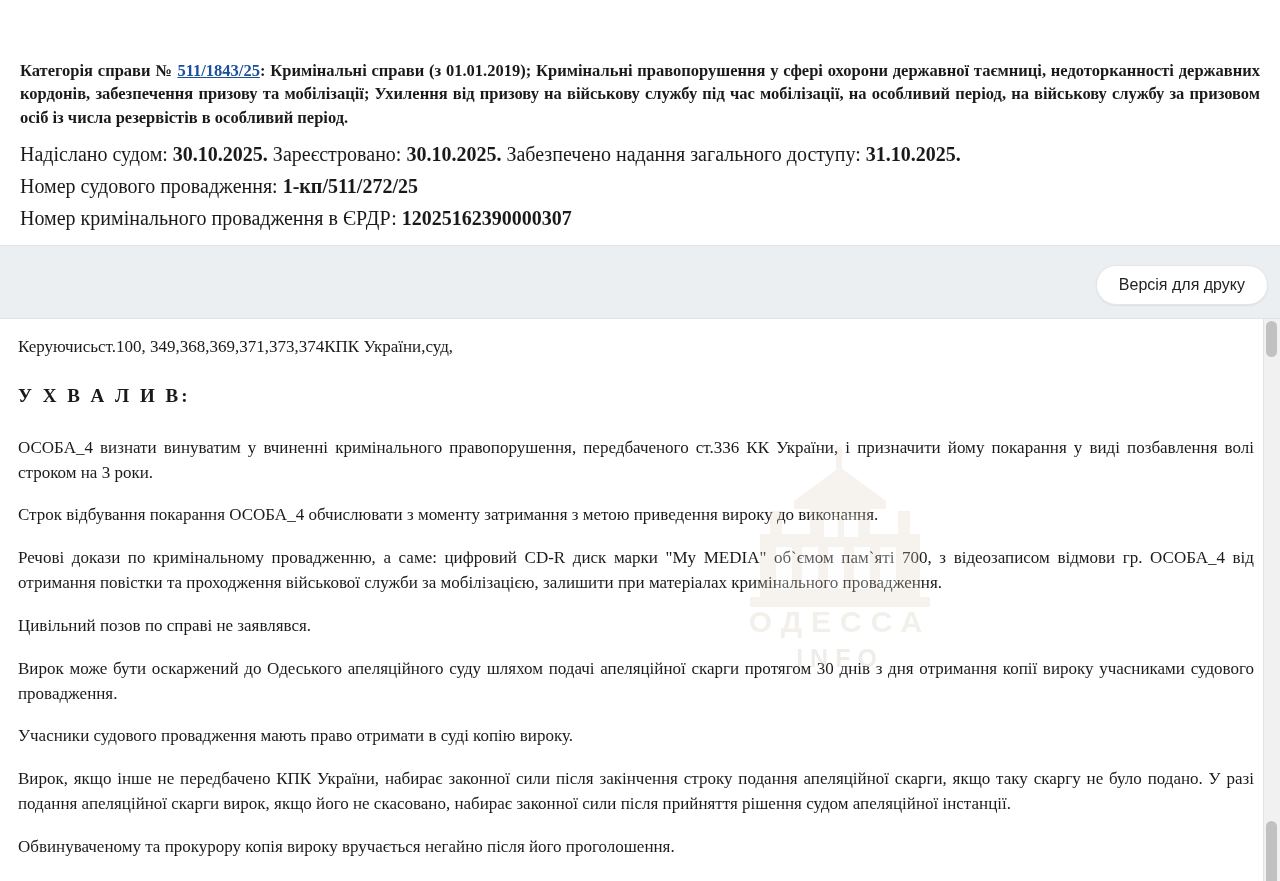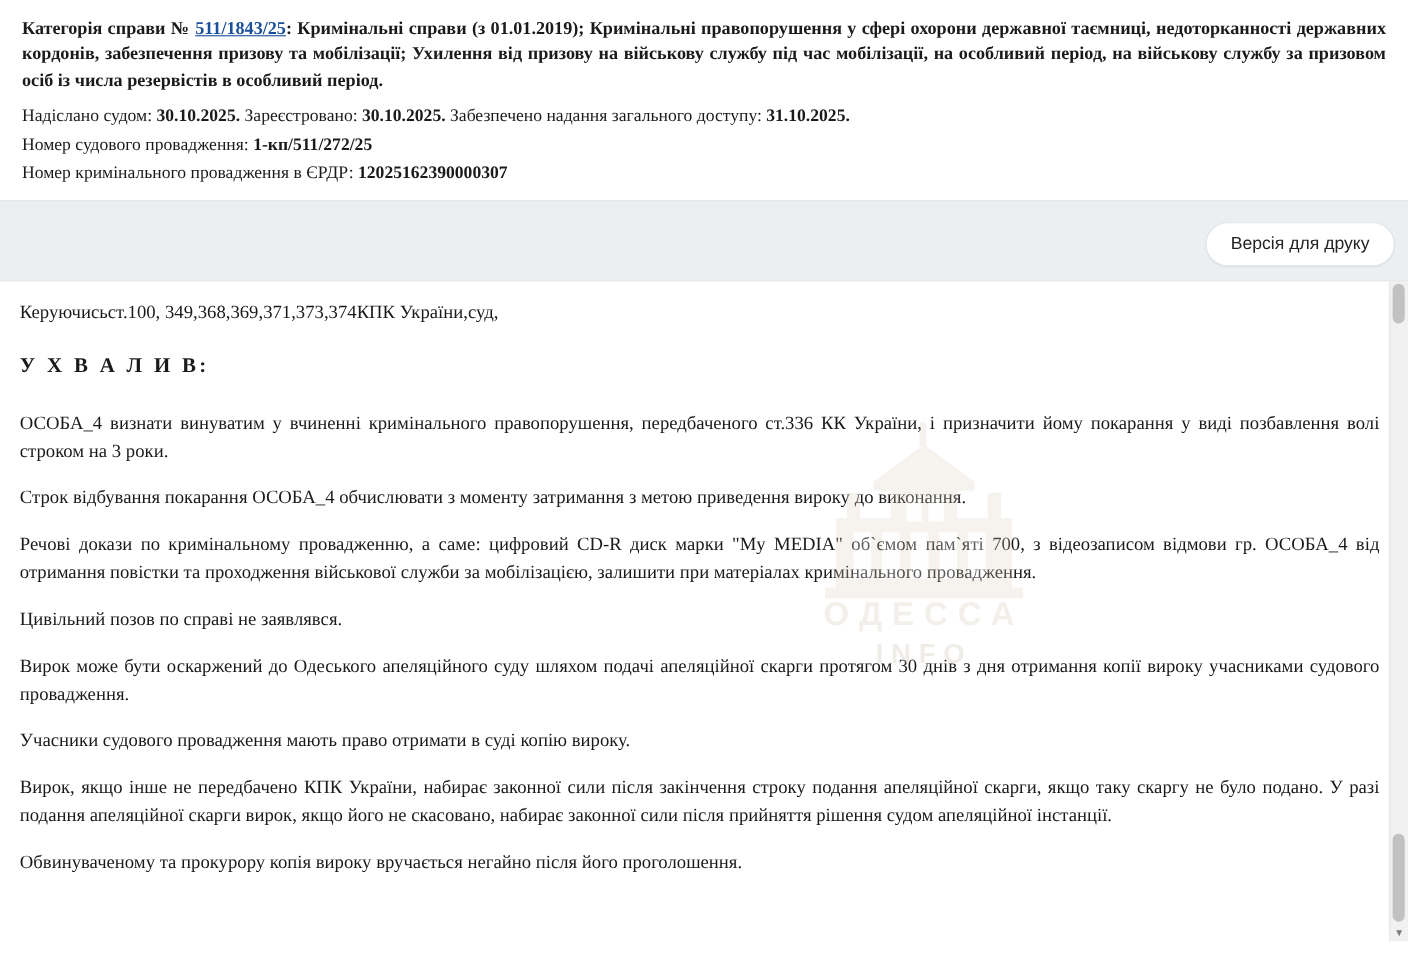--- a/index.html
+++ b/index.html
@@ -13,35 +13,36 @@
     font-family: "Liberation Serif", serif;
     color: #1a1a1a;
     overflow: hidden;
     position: relative;
   }
 
   
   .meta-block {
     padding: 14px 20px 10px 20px;
     background: #ffffff;
+    margin-top: 45px;
   }
   .meta-title {
     font-size: 16.5px;
     font-weight: bold;
     line-height: 1.42;
     text-align: justify;
     margin: 0 0 10px 0;
   }
   .meta-title .case-link {
     color: #1a4f9c;
     text-decoration: underline;
     cursor: pointer;
   }
   .meta-line {
-    font-size: 16px;
+    font-size: 20px;
     line-height: 1.5;
     margin: 0 0 2px 0;
   }
   .meta-line b { font-weight: bold; }
   .meta-line .lbl { font-weight: normal; }
 
   
   .grey-bar {
     position: relative;
     height: 72px;

